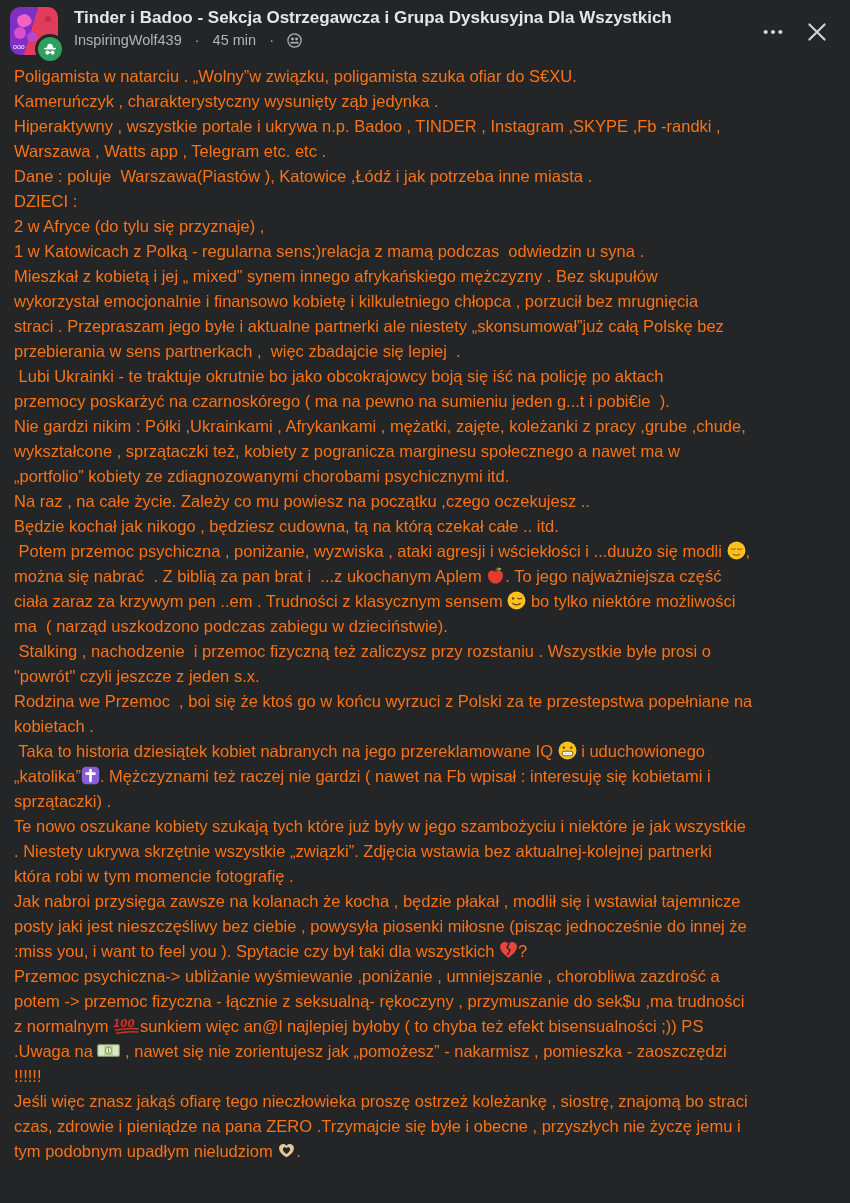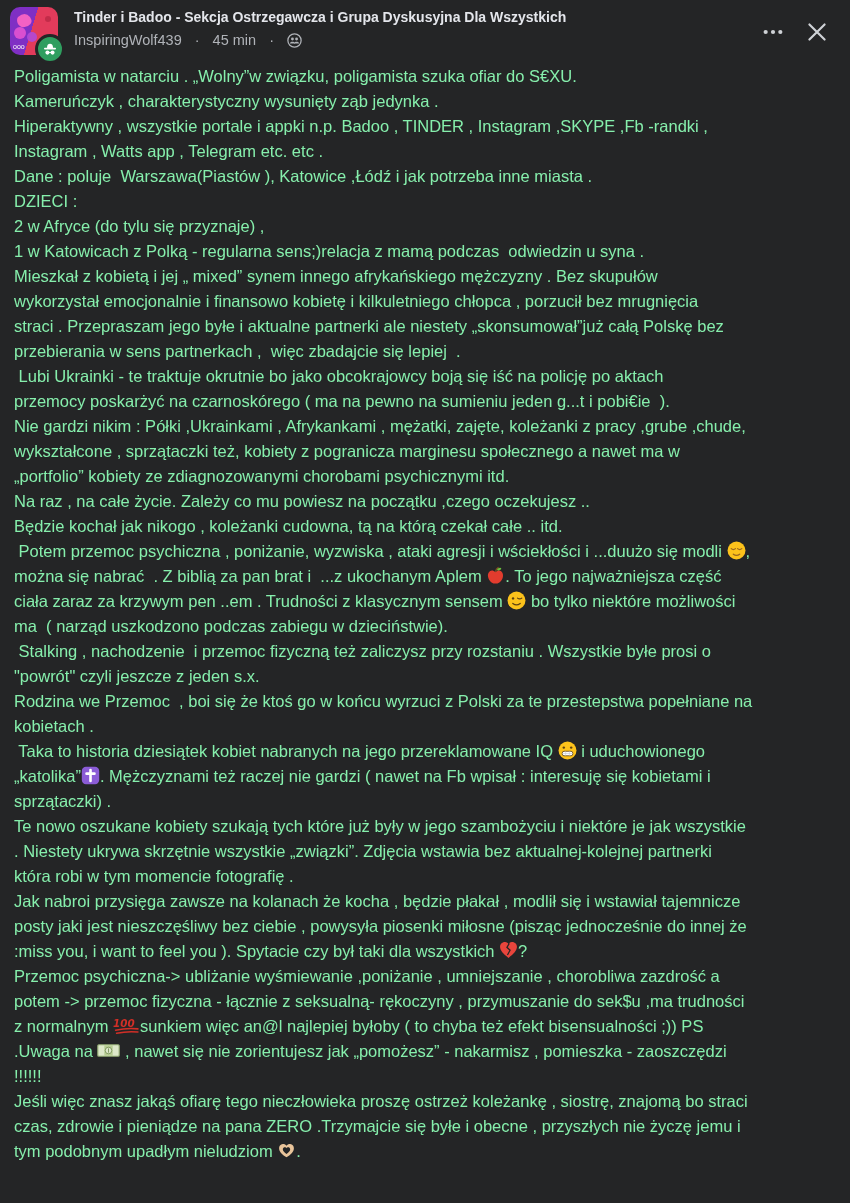--- a/index.html
+++ b/index.html
@@ -15,35 +15,35 @@
   .avatar-wrap{position:relative;width:48px;height:48px;flex:0 0 auto;margin-top:2px;}
   .avatar{width:48px;height:48px;border-radius:10px;overflow:hidden;display:block;}
   .badge{
     position:absolute;right:-7px;bottom:-9px;width:30px;height:30px;border-radius:50%;
     background:#2f9e5f;border:3px solid #242526;box-sizing:border-box;
     display:flex;align-items:center;justify-content:center;
   }
   .badge svg{width:18px;height:18px;display:block;}
   .header-text{margin-left:16px;flex:1;min-width:0;padding-top:1px;}
   .group-name{
-    font-weight:bold;font-size:14px;line-height:23px;color:#e4e6eb;
+    font-weight:bold;font-size:17px;line-height:23px;color:#e4e6eb;
     white-space:nowrap;overflow:hidden;
   }
   .byline{
     font-size:14.5px;color:#b0b3b8;margin-top:3px;
     display:flex;align-items:center;gap:13px;
   }
   .byline .privacy{display:inline-flex;width:15px;height:15px;}
   .byline .privacy svg{width:15px;height:15px;display:block;}
   .header-actions{display:flex;align-items:center;gap:16px;padding:12px 6px 0 0;flex:0 0 auto;}
   .icon-btn{background:none;border:none;padding:2px;cursor:pointer;display:flex;align-items:center;}
   .icon-btn svg{display:block;}
   .post-text{
     padding:9px 20px 0 14px;
-    font-size:16.5px;line-height:25px;color:#86efac;
+    font-size:16.5px;line-height:25px;color:#f97316;
     letter-spacing:0px;
   }
   .post-line{min-height:25px;white-space:pre;overflow:visible;}
   .emoji{
     display:inline-block;width:19px;height:19px;vertical-align:-3px;
     position:relative;
   }
   .emoji svg{width:100%;height:100%;display:block;}
   .emoji.hundred-points{width:27px;height:19px;}
   .emoji.dollar-banknote{width:23px;height:17px;vertical-align:-2px;}
@@ -109,37 +109,37 @@
       <svg viewBox="0 0 24 24" width="26" height="26" fill="none" stroke="#cfd2d6" stroke-width="2" stroke-linecap="round">
         <path d="M5 5 L19 19 M19 5 L5 19"></path>
       </svg>
     </button>
   </div>
 </div>
 
 <div class="post-text">
     <div class="post-line">Poligamista w natarciu . „Wolny”w związku, poligamista szuka ofiar do S€XU.</div>
     <div class="post-line">Kameruńczyk , charakterystyczny wysunięty ząb jedynka .</div>
-    <div class="post-line">Hiperaktywny , wszystkie portale i appki n.p. Badoo , TINDER , Instagram ,SKYPE ,Fb -randki ,</div>
-    <div class="post-line">Instagram , Watts app , Telegram etc. etc .</div>
+    <div class="post-line">Hiperaktywny , wszystkie portale i ukrywa n.p. Badoo , TINDER , Instagram ,SKYPE ,Fb -randki ,</div>
+    <div class="post-line">Warszawa , Watts app , Telegram etc. etc .</div>
     <div class="post-line">Dane : poluje  Warszawa(Piastów ), Katowice ,Łódź i jak potrzeba inne miasta .</div>
     <div class="post-line">DZIECI :</div>
     <div class="post-line">2 w Afryce (do tylu się przyznaje) ,</div>
     <div class="post-line">1 w Katowicach z Polką - regularna sens;)relacja z mamą podczas  odwiedzin u syna .</div>
     <div class="post-line">Mieszkał z kobietą i jej „ mixed” synem innego afrykańskiego mężczyzny . Bez skupułów</div>
     <div class="post-line">wykorzystał emocjonalnie i finansowo kobietę i kilkuletniego chłopca , porzucił bez mrugnięcia</div>
     <div class="post-line">straci . Przepraszam jego byłe i aktualne partnerki ale niestety „skonsumował”już całą Polskę bez</div>
     <div class="post-line">przebierania w sens partnerkach ,  więc zbadajcie się lepiej  .</div>
     <div class="post-line"> Lubi Ukrainki - te traktuje okrutnie bo jako obcokrajowcy boją się iść na policję po aktach</div>
     <div class="post-line">przemocy poskarżyć na czarnoskórego ( ma na pewno na sumieniu jeden g...t i pobi€ie  ).</div>
     <div class="post-line">Nie gardzi nikim : Półki ,Ukrainkami , Afrykankami , mężatki, zajęte, koleżanki z pracy ,grube ,chude,</div>
     <div class="post-line">wykształcone , sprzątaczki też, kobiety z pogranicza marginesu społecznego a nawet ma w</div>
     <div class="post-line">„portfolio” kobiety ze zdiagnozowanymi chorobami psychicznymi itd.</div>
     <div class="post-line">Na raz , na całe życie. Zależy co mu powiesz na początku ,czego oczekujesz ..</div>
-    <div class="post-line">Będzie kochał jak nikogo , koleżanki cudowna, tą na którą czekał całe .. itd.</div>
+    <div class="post-line">Będzie kochał jak nikogo , będziesz cudowna, tą na którą czekał całe .. itd.</div>
     <div class="post-line"> Potem przemoc psychiczna , poniżanie, wyzwiska , ataki agresji i wściekłości i ...duużo się modli <span class="emoji relieved-face"><svg viewBox="0 0 36 36">
           <circle cx="18" cy="18" r="17" fill="#fcc21b"></circle>
           <path d="M8 14.5 q4 3.6 8 0 M20 14.5 q4 3.6 8 0 M12 25 q6 4.4 12 0" stroke="#99671f" stroke-width="2.4" fill="none" stroke-linecap="round"></path>
         </svg></span>,</div>
     <div class="post-line">można się nabrać  . Z biblią za pan brat i  ...z ukochanym Aplem <span class="emoji red-apple"><svg viewBox="0 0 36 36">
           <path d="M18 11 q1-6 5-8" stroke="#7a4a21" stroke-width="2.6" fill="none" stroke-linecap="round"></path>
           <ellipse cx="25" cy="6" rx="4.2" ry="2.4" fill="#6bbf3e" transform="rotate(-22 25 6)"></ellipse>
           <path d="M18 12 C10 4 2 12 4 21 C6 30 13 34.5 18 33 C23 34.5 30 30 32 21 C34 12 26 4 18 12 Z" fill="#e23c2e"></path>
         </svg></span>. To jego najważniejsza część</div>
     <div class="post-line">ciała zaraz za krzywym pen ..em . Trudności z klasycznym sensem <span class="emoji winking-face"><svg viewBox="0 0 36 36">

